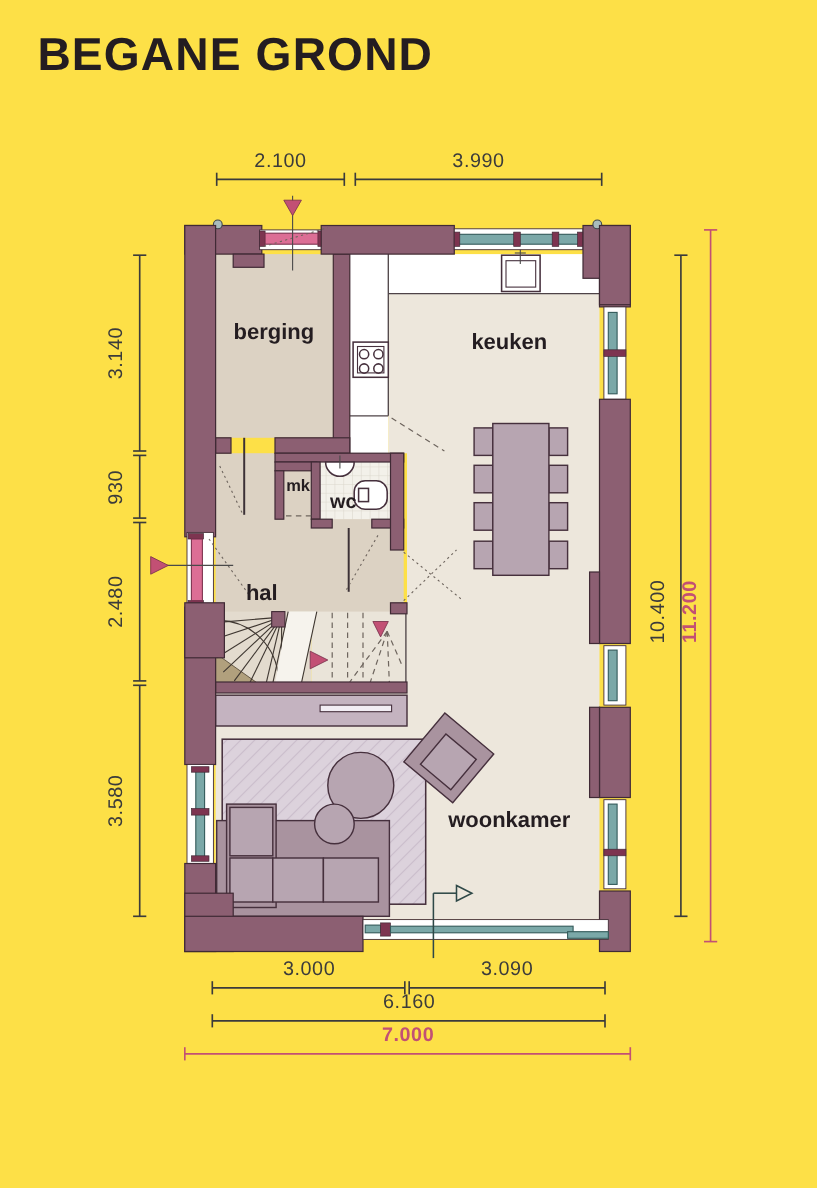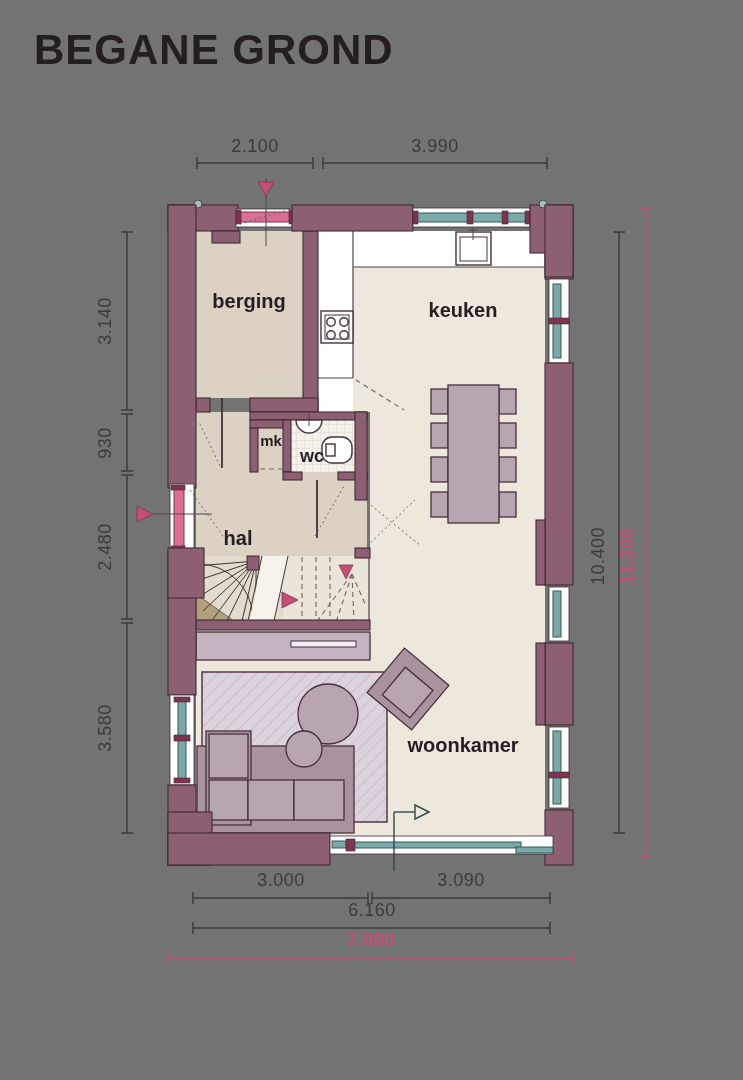--- a/index.html
+++ b/index.html
@@ -1,16 +1,16 @@
 <!DOCTYPE html>
 <html style="--ink: #241d21; --dimInk: #3b3b3b; --accent: #c25074; --accentSoft: #dc6e95; --wall: #8c5f72; --wallStroke: #402a35; --window: #7ba8a8; --windowDeep: #335a5a; --frameCap: #7d3450; --floorWarm: #dcd2c3; --floorLight: #ede7dc; --counter: #ffffff; --furn: #b7a5b1; --furnDark: #a9939f; --furnStroke: #46303d; --rug: #dcd2dc; --rugLine: #c9bcca; --sideboard: #c4b3c0; --tile: #f3f1ea; --tileLine: #dbd7cc; --stairsBg: #e3dbce; --stairsBgLight: #eae4d9; --wedge: #b1a07d; --lineSoft: #6e655e;"><head>
 <meta charset="utf-8">
 <style>
   html,body{margin:0;padding:0;background:#ffffff;}
-  .page{position:relative;width:743px;height:1080px;background:#737373;overflow:hidden;}
+  .page{position:relative;width:743px;height:1080px;background:#fde047;overflow:hidden;}
   svg text{font-family:"Liberation Sans",sans-serif;}
   .title{font-size:42px;font-weight:bold;letter-spacing:1px;fill:var(--ink);}
   .room-label{font-size:20px;font-weight:bold;fill:var(--ink);}
   .room-label.small{font-size:15px;}
   .room-label.tiny{font-size:18px;}
   .dim-text{font-size:18px;fill:var(--dimInk);letter-spacing:.5px;}
   .dim-text.accent{fill:var(--accent);font-weight:bold;}
   .dim-line{stroke:var(--dimInk);stroke-width:1.5;fill:none;}
   .dim-line.accent{stroke:var(--accent);}
   .wall{fill:var(--wall);stroke:var(--wallStroke);stroke-width:1.1;}

